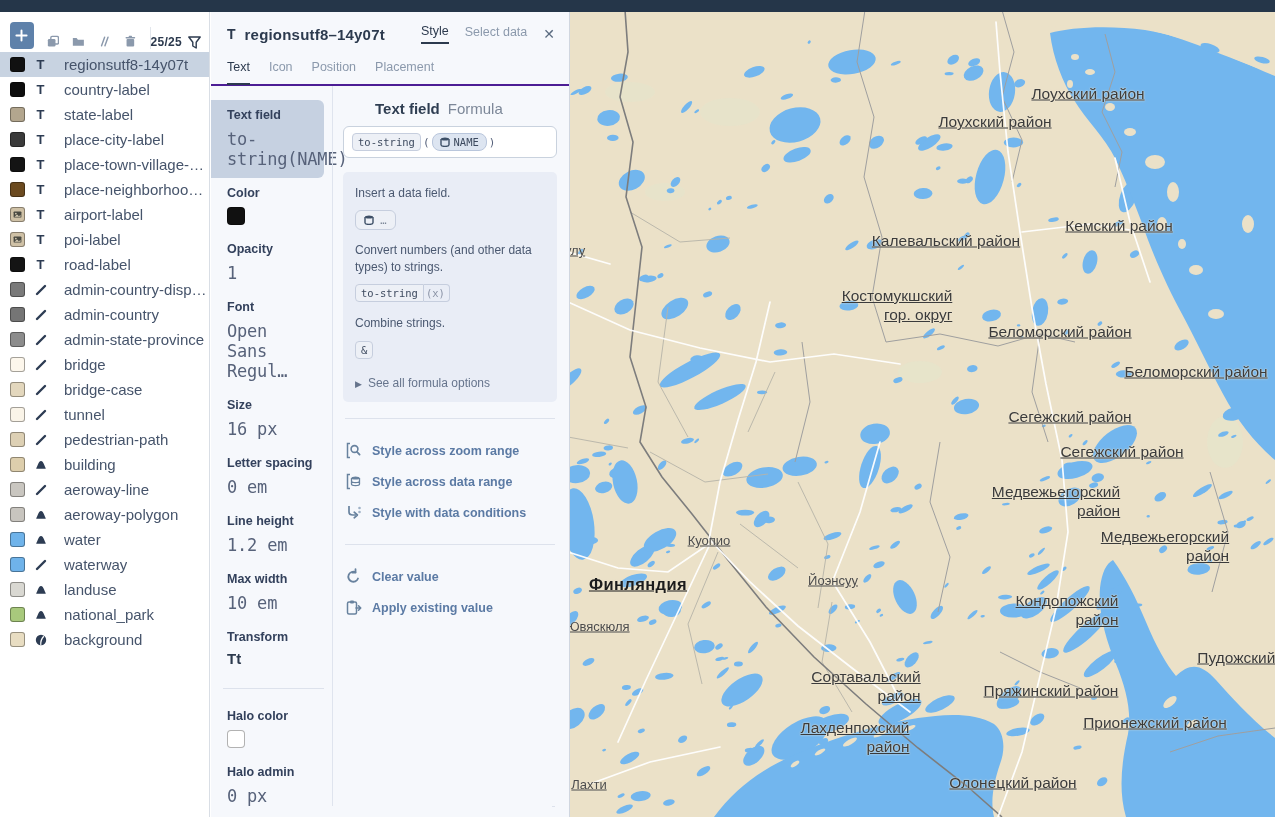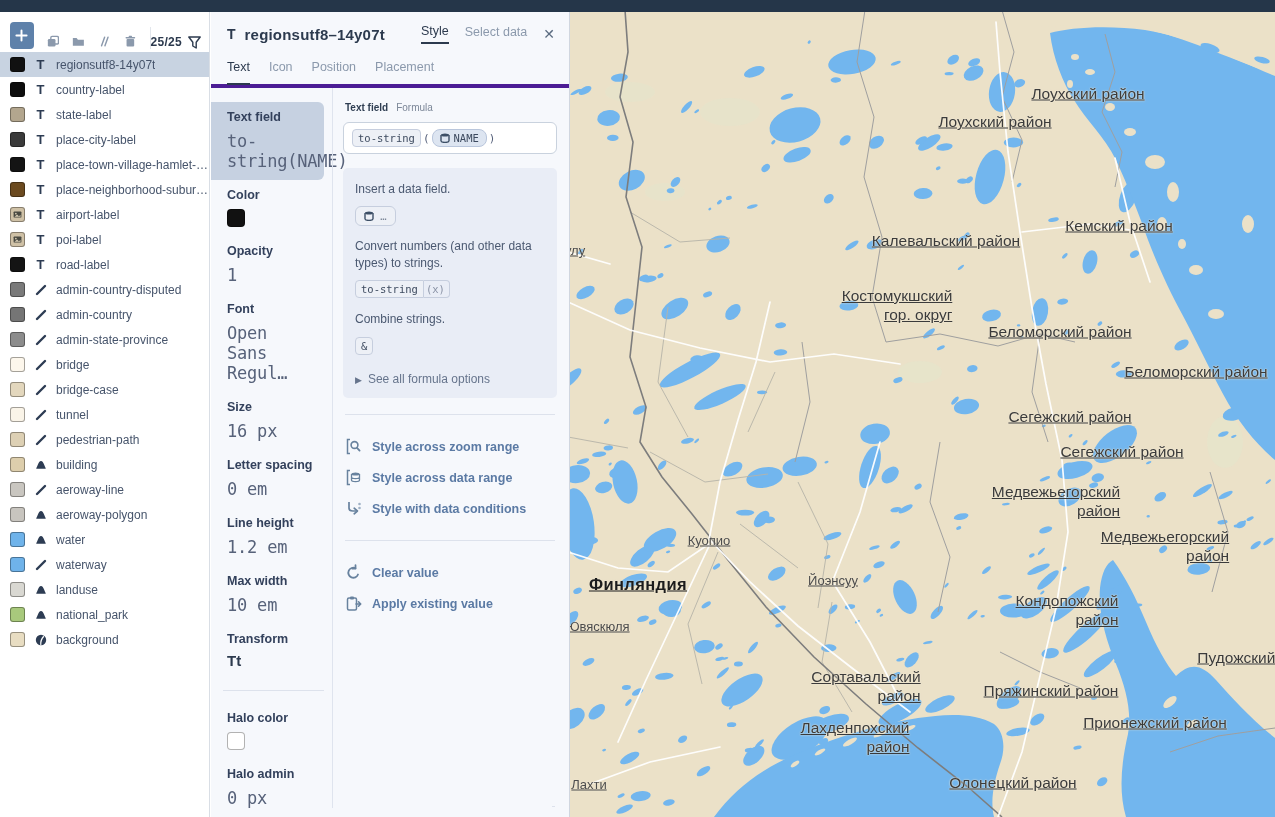--- a/index.html
+++ b/index.html
@@ -22,49 +22,49 @@
   .filter-ic { width:13px; height:13px; margin-left:6px; display:inline-flex; }
 
   .layer-list { margin-top:3px; }
   .layer-row { height:25px; display:flex; align-items:center; padding-left:10px; cursor:pointer; }
   .layer-row.sel { background:#c8d3e1; }
   .sw { width:15px; height:15px; border-radius:3px; border:1px solid rgba(0,0,0,.35); flex:none;
     display:flex; align-items:center; justify-content:center; overflow:hidden; }
   .tico { width:15px; margin-left:8px; flex:none; text-align:center; display:inline-flex; justify-content:center; }
   .tico svg { width:14px; height:14px; }
   .tico-t { font-weight:700; font-size:13px; color:#2d3c53; line-height:14px; }
-  .layer-name { margin-left:8px; font-size:12px; color:#46546b; white-space:nowrap;
+  .layer-name { margin-left:16px; font-size:15px; color:#46546b; white-space:nowrap;
     overflow:hidden; text-overflow:ellipsis; max-width:165px; }
 
   
   .panel { position:absolute; left:211px; top:12px; width:359px; height:805px;
     background:#f6f8fc; border-right:1px solid #d0d6df; }
   .p-head { display:flex; align-items:center; padding:12px 14px 8px 16px; }
   .p-head .t { font-weight:700; font-size:14px; color:#2c3a4e; margin-right:9px; }
   .p-title { font-weight:700; font-size:15px; color:#2c3a4e; letter-spacing:.2px; }
   .p-tabs { margin-left:auto; display:flex; align-items:center; gap:16px; }
   .p-tab { font-size:12.5px; color:#8b99ac; cursor:pointer; padding-bottom:4px; }
   .p-tab.act { color:#2c3a4e; border-bottom:2px solid #2c3a4e; }
   .p-close { margin-left:16px; color:#5a6b80; font-size:14px; cursor:pointer; line-height:1; }
-  .p-subtabs { display:flex; gap:19px; padding:8px 16px 0 16px; border-bottom:4px solid #4c1d95; }
+  .p-subtabs { display:flex; gap:19px; padding:8px 16px 0 16px; border-bottom:2px solid #4c1d95; }
   .p-subtab { font-size:12.5px; color:#8b99ac; padding-bottom:9px; cursor:pointer; }
   .p-subtab.act { color:#2c3a4e; border-bottom:2px solid #2c3a4e; margin-bottom:-1px; }
 
   .p-body { display:flex; height:720px; }
   .prop-col { width:121px; padding:14px 8px 0 0; }
   .prop-item { padding:8px 10px 9px 16px; cursor:pointer; border-radius:0 6px 6px 0; }
   .prop-item.sel { background:#c6d1e1; }
   .prop-label { font-size:12.5px; font-weight:700; color:#33415c; }
   .prop-val { margin-top:7px; font-size:17px; color:#57627a; letter-spacing:-.2px; }
   .prop-swatch { margin-top:7px; width:18px; height:18px; border-radius:4px; border:1px solid rgba(0,0,0,.3); }
   .prop-tt { margin-top:6px; font-size:15px; font-weight:700; color:#2c3a4e; }
   .prop-div { height:1px; background:#dde2ec; margin:12px 0 12px 12px; }
 
   .frm-col { flex:1; border-left:1px solid #dfe4ee; padding:14px 12px 0 10px; }
-  .frm-head { font-size:10px; color:#7c8798; margin-bottom:9px; padding-left:2px; }
+  .frm-head { font-size:15px; color:#7c8798; margin-bottom:9px; padding-left:2px;margin-left:30px; }
   .frm-head b { color:#2f3e52; margin-right:8px; }
   .frm-input { background:#fff; border:1px solid #c9d2de; border-radius:6px; padding:6px 8px;
     display:flex; align-items:center; gap:2px; min-height:32px; }
   .chip { font-family:"DejaVu Sans Mono","Liberation Mono",monospace; font-size:10.5px; color:#3d4a5f;
     background:#edf0f6; border:1px solid #c6cede; border-radius:4px; padding:2px 5px; white-space:nowrap; }
   .chip.name { background:#dde5f1; border-color:#b9c6dc; display:inline-flex; align-items:center; gap:4px;
     border-radius:8px; padding:2px 7px; }
   .paren { font-family:"DejaVu Sans Mono","Liberation Mono",monospace; font-size:11px; color:#55607a; }
   .db-ic { width:10px; height:10px; display:inline-flex; }
   .hint-box { background:#e9edf6; border-radius:5px; margin-top:14px; padding:13px 12px 10px 12px; }

